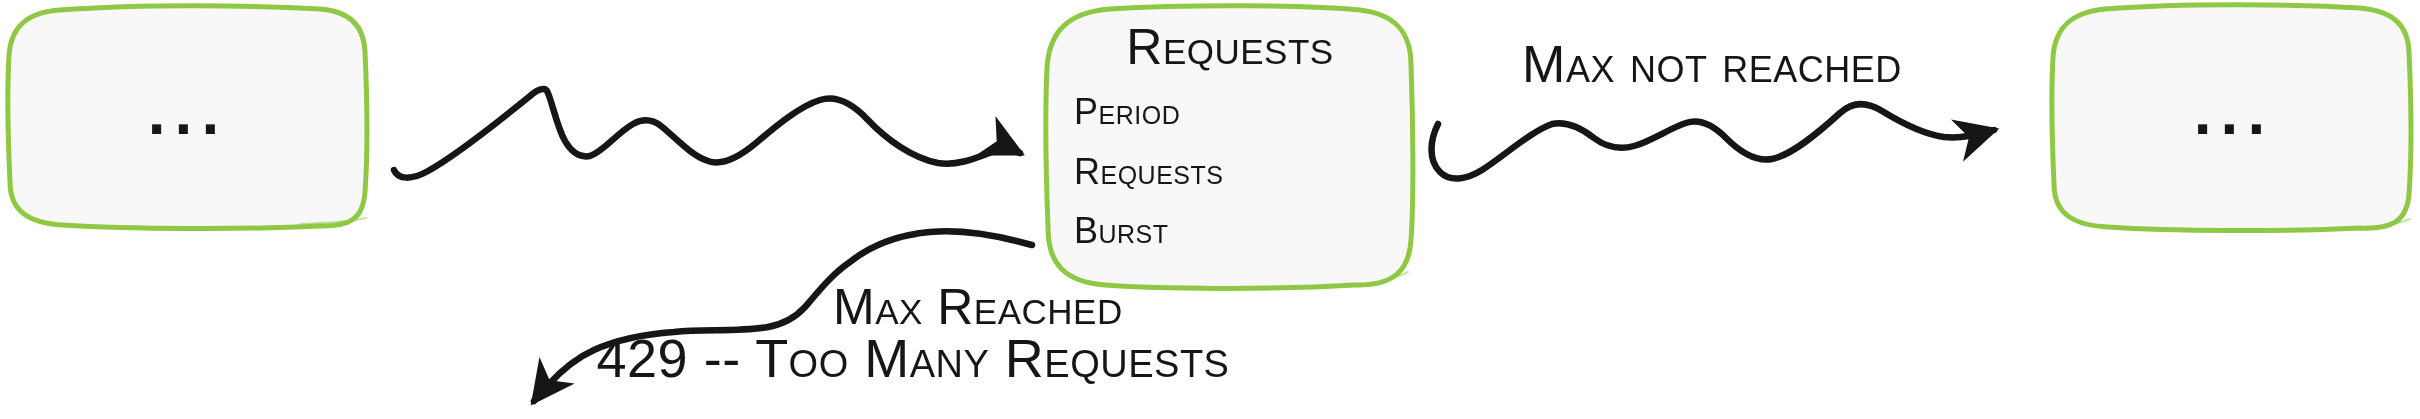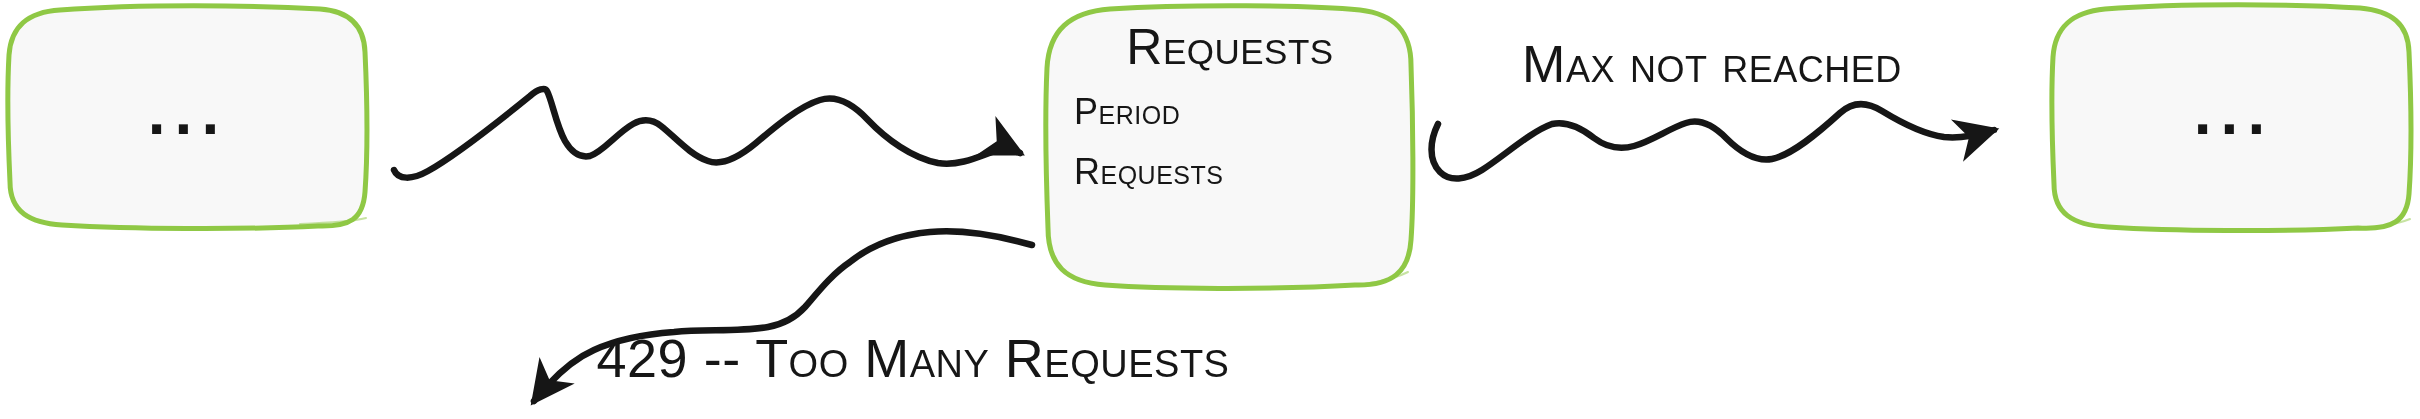--- a/index.html
+++ b/index.html
@@ -107,20 +107,22 @@
          C 576 358 560 372 548 385
          C 542 392 537 397 534 401"></path>
   </svg>
 
   <span class="dots dots-left">...</span>
 
 
   <span class="txt center box-title">Requests</span>
   <span class="txt field field-0">Period</span>
   <span class="txt field field-1">Requests</span>
+  <span class="txt field field-2">Burst</span>
 
   <span class="txt center lbl-maxnot">Max not reached</span>
 
   <span class="dots dots-right">...</span>
 
+  <span class="txt lbl-maxreached">Max Reached</span>
   <span class="txt center lbl-429">429 -- Too Many Requests</span>
 
 </div>
 
 </body></html>

